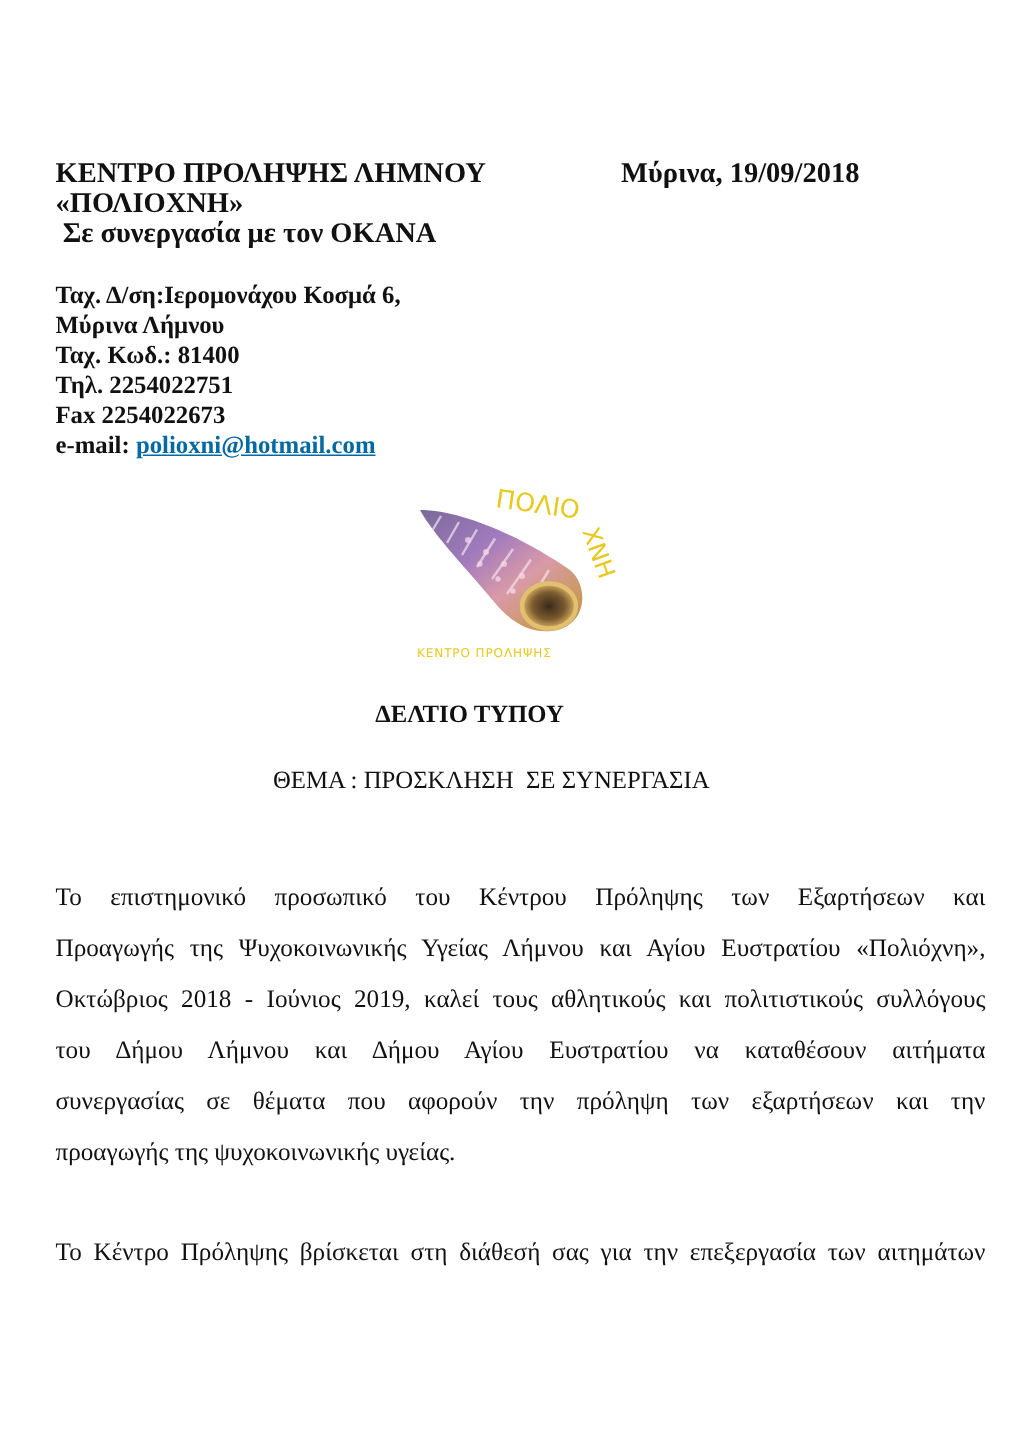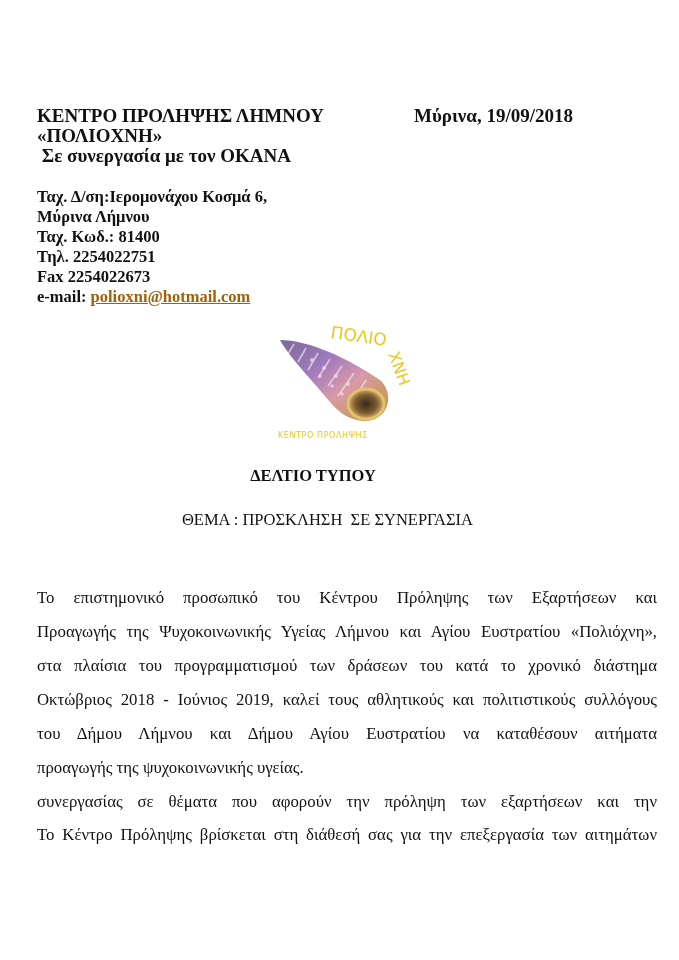--- a/index.html
+++ b/index.html
@@ -3,21 +3,21 @@
 <meta charset="utf-8">
 <style>
   html, body { margin: 0; padding: 0; background: #ffffff; }
   body { width: 679px; height: 960px; position: relative; overflow: hidden;
          font-family: "Liberation Serif", "DejaVu Serif", serif; color: #111; }
   .abs { position: absolute; white-space: nowrap; }
   .hdr { font-weight: bold; font-size: 19px; line-height: 20px; }
   .hdr-line { position: absolute; left: 37px; font-family: Liberation Serif, serif; }
   .date { left: 414px; top: 106px; }
   .addr { font-weight: bold; font-size: 16.5px; line-height: 20px; }
-  .email-link { color: #a16207; }
+  .email-link { color: #0369a1; }
   .logo { left: 268px; top: 318px; width: 150px; height: 125px; }
   .title { left: 0; width: 626px; text-align: center; top: 466px;
            font-weight: bold; font-size: 16.5px; }
   .subject { left: 0; width: 585px; text-align: center; top: 510px;
              font-size: 16.5px; padding-left: 70px; box-sizing: border-box; }
   .para { position: absolute; left: 37px; width: 620px; font-size: 16.8px;
           line-height: 34px; text-align: justify; white-space: normal; }
   .para .ln { display: block; text-align: justify; text-align-last: justify; height: 34px; }
   .para .ln.last { text-align-last: left; }
 </style>
@@ -84,22 +84,21 @@
     <text x="10" y="120" font-family="DejaVu Sans, sans-serif" font-size="8" fill="#e8c81c" letter-spacing="0.6">ΚΕΝΤΡΟ ΠΡΟΛΗΨΗΣ</text>
   </svg>
 </div>
 
 <div class="abs title">ΔΕΛΤΙΟ ΤΥΠΟΥ</div>
 <div class="abs subject" style="white-space:pre;">ΘΕΜΑ : ΠΡΟΣΚΛΗΣΗ  ΣΕ ΣΥΝΕΡΓΑΣΙΑ</div>
 
 <div class="para" style="top:581px;">
   <span class="ln">Το επιστημονικό προσωπικό του Κέντρου Πρόληψης των Εξαρτήσεων και</span>
   <span class="ln">Προαγωγής της Ψυχοκοινωνικής Υγείας Λήμνου και Αγίου Ευστρατίου «Πολιόχνη»,</span>
-  <span class="ln">στα πλαίσια του προγραμματισμού των δράσεων του κατά το χρονικό διάστημα</span>
   <span class="ln">Οκτώβριος 2018 - Ιούνιος 2019, καλεί τους αθλητικούς και πολιτιστικούς συλλόγους</span>
   <span class="ln">του Δήμου Λήμνου και Δήμου Αγίου Ευστρατίου να καταθέσουν αιτήματα</span>
+  <span class="ln">συνεργασίας  σε θέματα που αφορούν την πρόληψη των εξαρτήσεων και την</span>
   <span class="ln last">προαγωγής της ψυχοκοινωνικής υγείας.</span>
-  <span class="ln">συνεργασίας  σε θέματα που αφορούν την πρόληψη των εξαρτήσεων και την</span>
 </div>
 
 <div class="para" style="top:818px;">
   <span class="ln">Το Κέντρο Πρόληψης βρίσκεται στη διάθεσή σας για την επεξεργασία των αιτημάτων</span>
 </div>
 
 </body></html>

